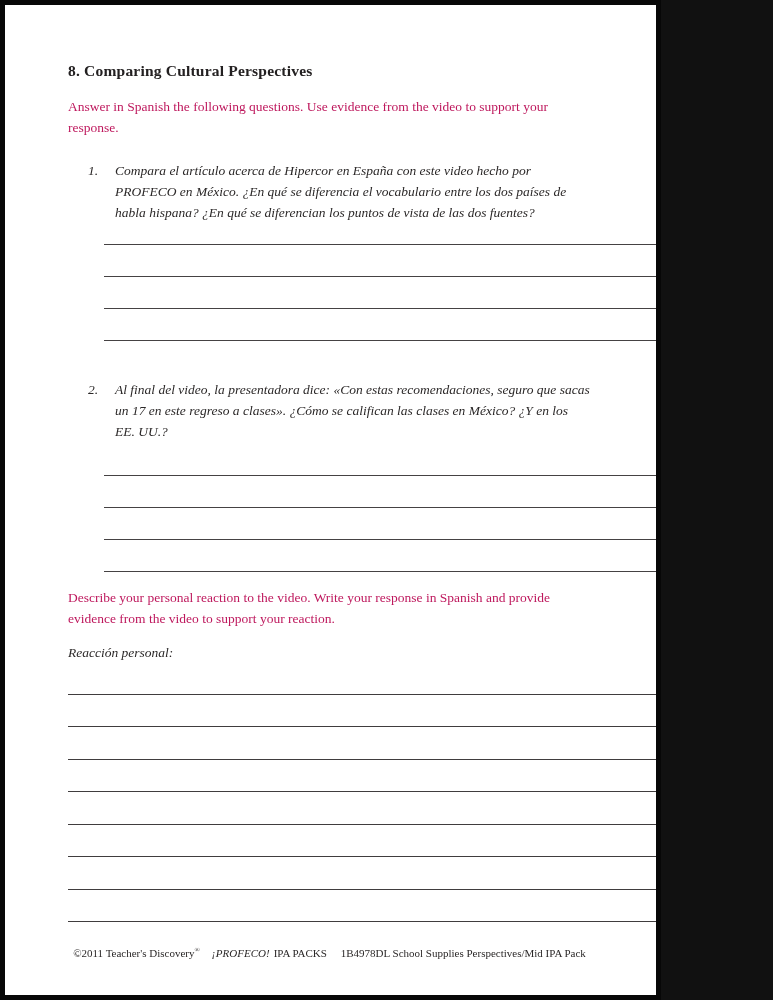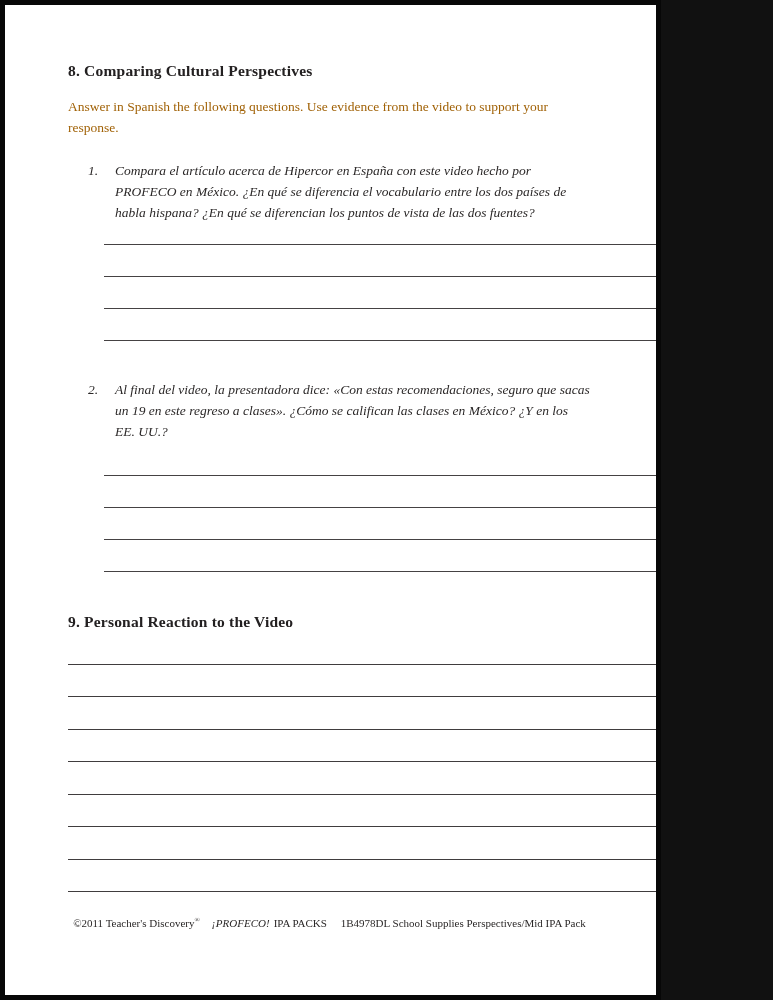--- a/index.html
+++ b/index.html
@@ -28,21 +28,21 @@
     line-height: 20px;
     letter-spacing: 0.2px;
     color: #232021;
   }
   .section-heading.second { margin-top: 40px; }
   .instructions {
     margin: 0;
     margin-top: 15px;
     font-size: 13.5px;
     line-height: 21px;
-    color: #a16207;
+    color: #be185d;
   }
   .question {
     display: flex;
     margin-top: 22px;
     font-style: italic;
     font-size: 13.5px;
     line-height: 21px;
     color: #2b2828;
   }
   .question.q2 { margin-top: 38px; }
@@ -104,33 +104,34 @@
 
     <div class="lines indent q1-lines">
         <div class="answer-line"></div>
         <div class="answer-line"></div>
         <div class="answer-line"></div>
         <div class="answer-line"></div>
       </div>
 
     <div class="question q2">
       <span class="qnum">2.</span>
-      <div class="qtext">Al final del video, la presentadora dice: «Con estas recomendaciones, seguro que sacas un 19 en este regreso a clases». ¿Cómo se califican las clases en México? ¿Y en los EE. UU.?</div>
+      <div class="qtext">Al final del video, la presentadora dice: «Con estas recomendaciones, seguro que sacas un 17 en este regreso a clases». ¿Cómo se califican las clases en México? ¿Y en los EE. UU.?</div>
     </div>
 
     <div class="lines indent q2-lines">
         <div class="answer-line"></div>
         <div class="answer-line"></div>
         <div class="answer-line"></div>
         <div class="answer-line"></div>
       </div>
 
-    <h2 class="section-heading second">9. Personal Reaction to the Video</h2>
 
+    <p class="instructions">Describe your personal reaction to the video. Write your response in Spanish and provide evidence from the video to support your reaction.</p>
 
+    <p class="prompt-label">Reacción personal:</p>
 
     <div class="lines full">
         <div class="answer-line"></div>
         <div class="answer-line"></div>
         <div class="answer-line"></div>
         <div class="answer-line"></div>
         <div class="answer-line"></div>
         <div class="answer-line"></div>
         <div class="answer-line"></div>
         <div class="answer-line"></div>

